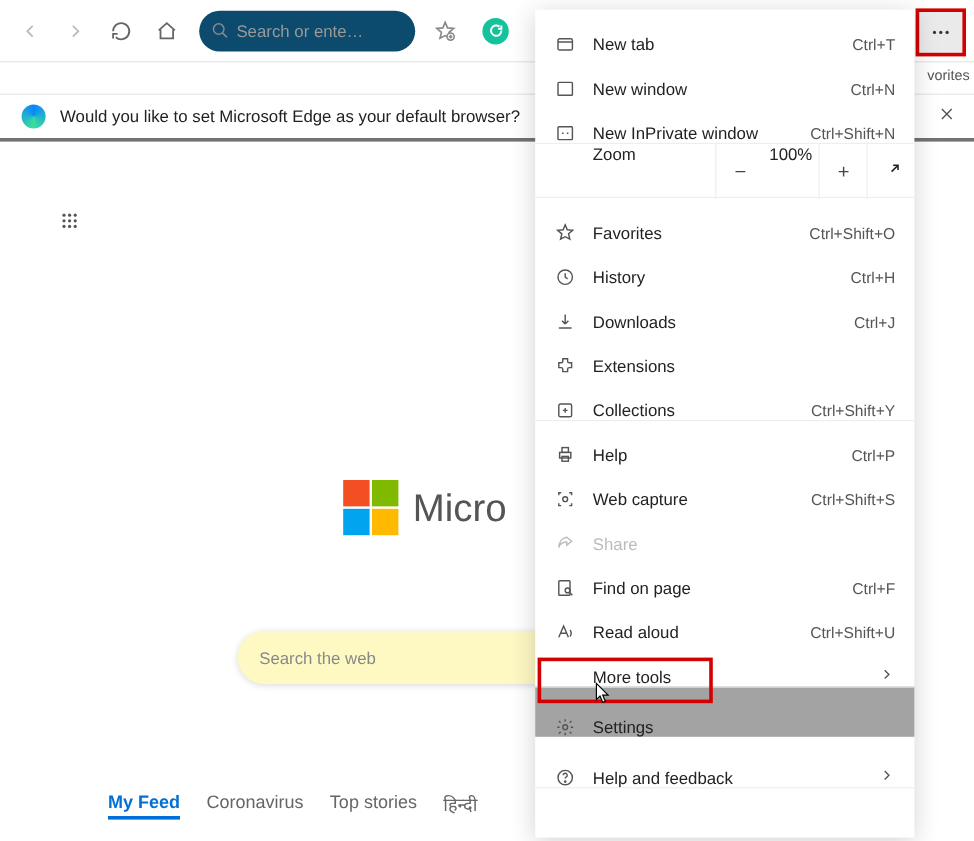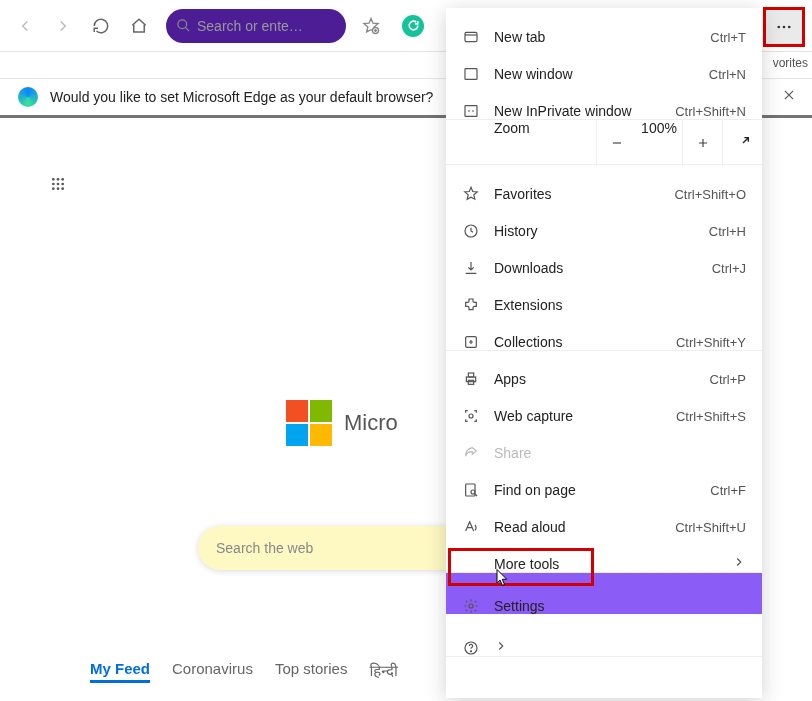--- a/index.html
+++ b/index.html
@@ -2,57 +2,57 @@
 <html><head>
 <meta charset="utf-8">
 <style>
   * { box-sizing: border-box; margin: 0; padding: 0; font-family: "Segoe UI", sans-serif; }
   body { width: 812px; height: 701px; background: #fff; position: relative; overflow: hidden; font-size: 14px; color: #222; }
 
   
   .toolbar { position: absolute; top: 0; left: 0; right: 0; height: 52px; display: flex; align-items: center; padding: 0 8px; gap: 4px; border-bottom: 1px solid #e5e5e5; }
   .tool-btn { width: 34px; height: 34px; display: flex; align-items: center; justify-content: center; color: #666; }
   .tool-btn.dim { color: #bbb; }
-  .addrbar { flex: 0 0 180px; height: 34px; background: #4c1d95; border-radius: 17px; display: flex; align-items: center; padding: 0 10px; gap: 6px; color: #888; margin-left: 6px; }
+  .addrbar { flex: 0 0 180px; height: 34px; background: #0c4a6e; border-radius: 17px; display: flex; align-items: center; padding: 0 10px; gap: 6px; color: #888; margin-left: 6px; }
   .addrbar span.txt { white-space: nowrap; overflow: hidden; text-overflow: ellipsis; color: #999; }
   .fav-icon { margin-left: 4px; }
   .grammarly { width: 22px; height: 22px; border-radius: 50%; background: #15c39a; display: flex; align-items: center; justify-content: center; color: #fff; font-weight: bold; margin-left: 10px; }
   .dots-btn { position: absolute; right: 8px; top: 8px; width: 40px; height: 38px; display: flex; align-items:center; justify-content:center; background:#eaeaea; }
   .dots-highlight { position:absolute; right:7px; top:7px; width:42px; height:40px; border:3px solid #d20000; pointer-events:none; }
   .vorites { position:absolute; right:4px; top:56px; font-size:12px; color:#555; }
 
   
   .defaultbar { position: absolute; top: 78px; left: 0; right: 0; height: 40px; display:flex; align-items:center; padding:0 18px; gap:12px; border-top:1px solid #e5e5e5; border-bottom:3px solid #737373; }
   .edge-icon { width:20px; height:20px; border-radius:50%; background: conic-gradient(#0a84ff, #39e09b, #0a84ff); filter: blur(0.3px); }
   .close-x { position:absolute; right:16px; top:88px; color:#555; }
 
   
   .content { position:absolute; top:140px; left:0; right:0; bottom:0; }
   .apps-grid { position:absolute; top:36px; left:50px; color:#555; }
   .apps-grid svg { display:block; }
   .logo-area { position:absolute; top:260px; left:286px; display:flex; align-items:center; gap:12px; }
   .mslogo { display:grid; grid-template-columns:22px 22px; grid-template-rows:22px 22px; gap:2px; }
   .mslogo div:nth-child(1){background:#f25022;} .mslogo div:nth-child(2){background:#7fba00;}
   .mslogo div:nth-child(3){background:#00a4ef;} .mslogo div:nth-child(4){background:#ffb900;}
-  .mstext { font-size:22px; color:#555; font-weight:500; }
+  .mstext { font-size:32px; color:#555; font-weight:500; }
   .search-web { position:absolute; top:386px; left:198px; width:360px; height:44px; border-radius:22px; background:#fef9c3; box-shadow:0 1px 6px rgba(0,0,0,.15); display:flex; align-items:center; padding:0 18px; color:#888; }
   .feed-tabs { position:absolute; bottom:18px; left:90px; display:flex; gap:22px; font-size:15px; }
   .feed-tabs .tab { color:#666; }
   .feed-tabs .tab.active { color:#006fd6; font-weight:600; border-bottom:3px solid #006fd6; padding-bottom:3px; }
 
   
   .menu { position:absolute; top:8px; left:446px; width:316px; background:#fff; box-shadow:0 4px 20px rgba(0,0,0,.18); z-index:50; }
   .mrow { display:flex; align-items:flex-end; height:37px; padding:0 16px 0 16px; gap:14px; position:relative; }
   .mrow.sep-top { border-top:1px solid #eee; }
   .mrow.tall { height:42px; }
   .mrow .icon { width:18px; flex:0 0 18px; display:flex; align-items:center; justify-content:center; color:#555; }
   .mrow .lbl { flex:1; color:#222; }
   .mrow .hk { color:#555; font-size:13px; }
   .mrow .chev { color:#555; }
-  .mrow.hover { background:#8b5cf6; }
+  .mrow.hover { background:#a3a3a3; }
   .mrow.disabled .lbl, .mrow.disabled .icon { color:#bbb; }
   .zoomrow { display:flex; height:46px; border-top:1px solid #eee; border-bottom:1px solid #eee; }
   .zoomrow .zlabel { flex:1; padding-left:48px; color:#222; }
   .zoomrow .zbtn { width:40px; height:46px; display:flex; align-items:center; justify-content:center; border-left:1px solid #eee; color:#444; }
   .zoomrow .zval { width:46px; text-align:center; }
   .zoomrow .fs { width:40px; border-left:1px solid #eee; display:flex; align-items:center; justify-content:center; height:46px; }
   .settings-box { position:absolute; left:448px; top:548px; width:146px; height:38px; border:3px solid #d20000; z-index:60; pointer-events:none; }
   .cursor { position:absolute; left:494px; top:568px; z-index:70; pointer-events:none; }
 </style>
 </head>
@@ -253,21 +253,21 @@
       <span class="hk">Ctrl+Shift+Y</span>
     </div>
     <div class="mrow sep-top">
       <span class="icon">
         <svg width="16" height="16" viewBox="0 0 24 24" fill="none" stroke="currentColor" stroke-width="1.8">
           <rect x="5" y="9" width="14" height="7"></rect>
           <rect x="8" y="3" width="8" height="6"></rect>
           <rect x="8" y="14" width="8" height="6"></rect>
         </svg>
       </span>
-      <span class="lbl">Apps</span>
+      <span class="lbl">Help</span>
       <span class="hk">Ctrl+P</span>
     </div>
     <div class="mrow">
       <span class="icon">
         <svg width="16" height="16" viewBox="0 0 24 24" fill="none" stroke="currentColor" stroke-width="1.8">
           <path d="M4 7V4h3M17 4h3v3M20 17v3h-3M7 20H4v-3"></path>
           <circle cx="12" cy="12" r="3"></circle>
         </svg>
       </span>
       <span class="lbl">Web capture</span>
@@ -319,20 +319,21 @@
       <span class="lbl">Settings</span>
     </div>
     <div class="mrow tall">
       <span class="icon">
         <svg width="16" height="16" viewBox="0 0 24 24" fill="none" stroke="currentColor" stroke-width="1.8">
           <circle cx="12" cy="12" r="9"></circle>
           <path d="M9.5 9a2.5 2.5 0 1 1 3.5 2.3c-.8.4-1 1-1 1.7"></path>
           <circle cx="12" cy="17" r=".8" fill="currentColor"></circle>
         </svg>
       </span>
+      <span class="lbl">Help and feedback</span>
       <span class="chev"><svg width="14" height="14" viewBox="0 0 24 24" fill="none" stroke="currentColor" stroke-width="2">
           <path d="M9 6l6 6-6 6"></path>
         </svg></span>
     </div>
     <div class="mrow sep-top tall">
       <span class="icon"></span>
     </div>
   </div>
 
 <div class="settings-box"></div>

